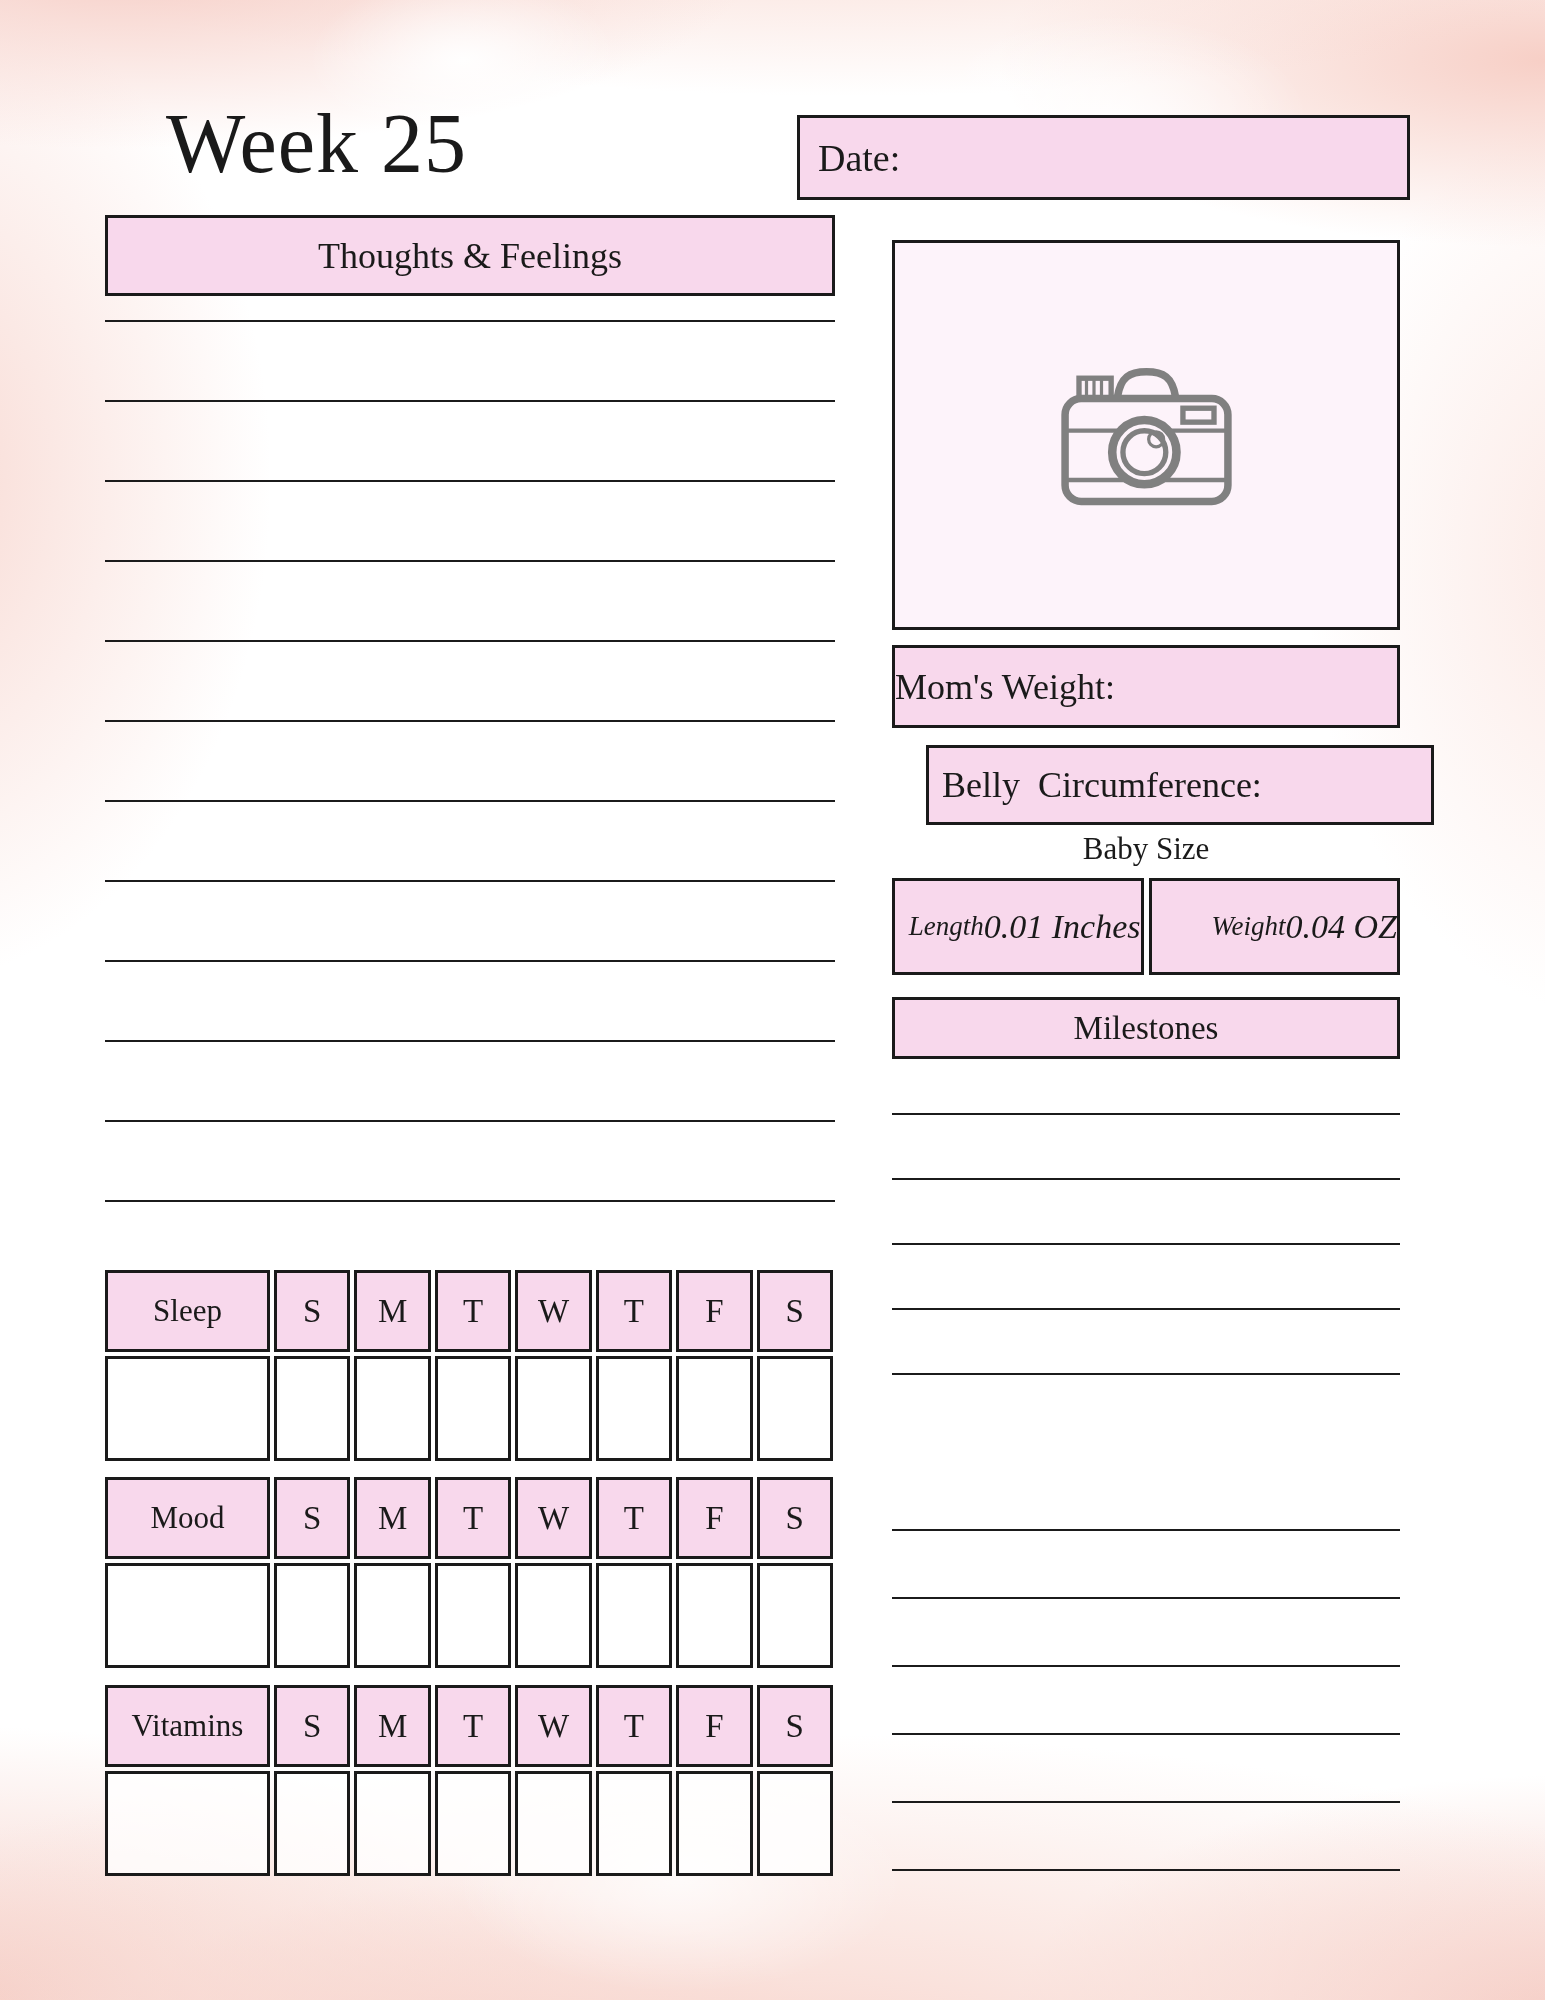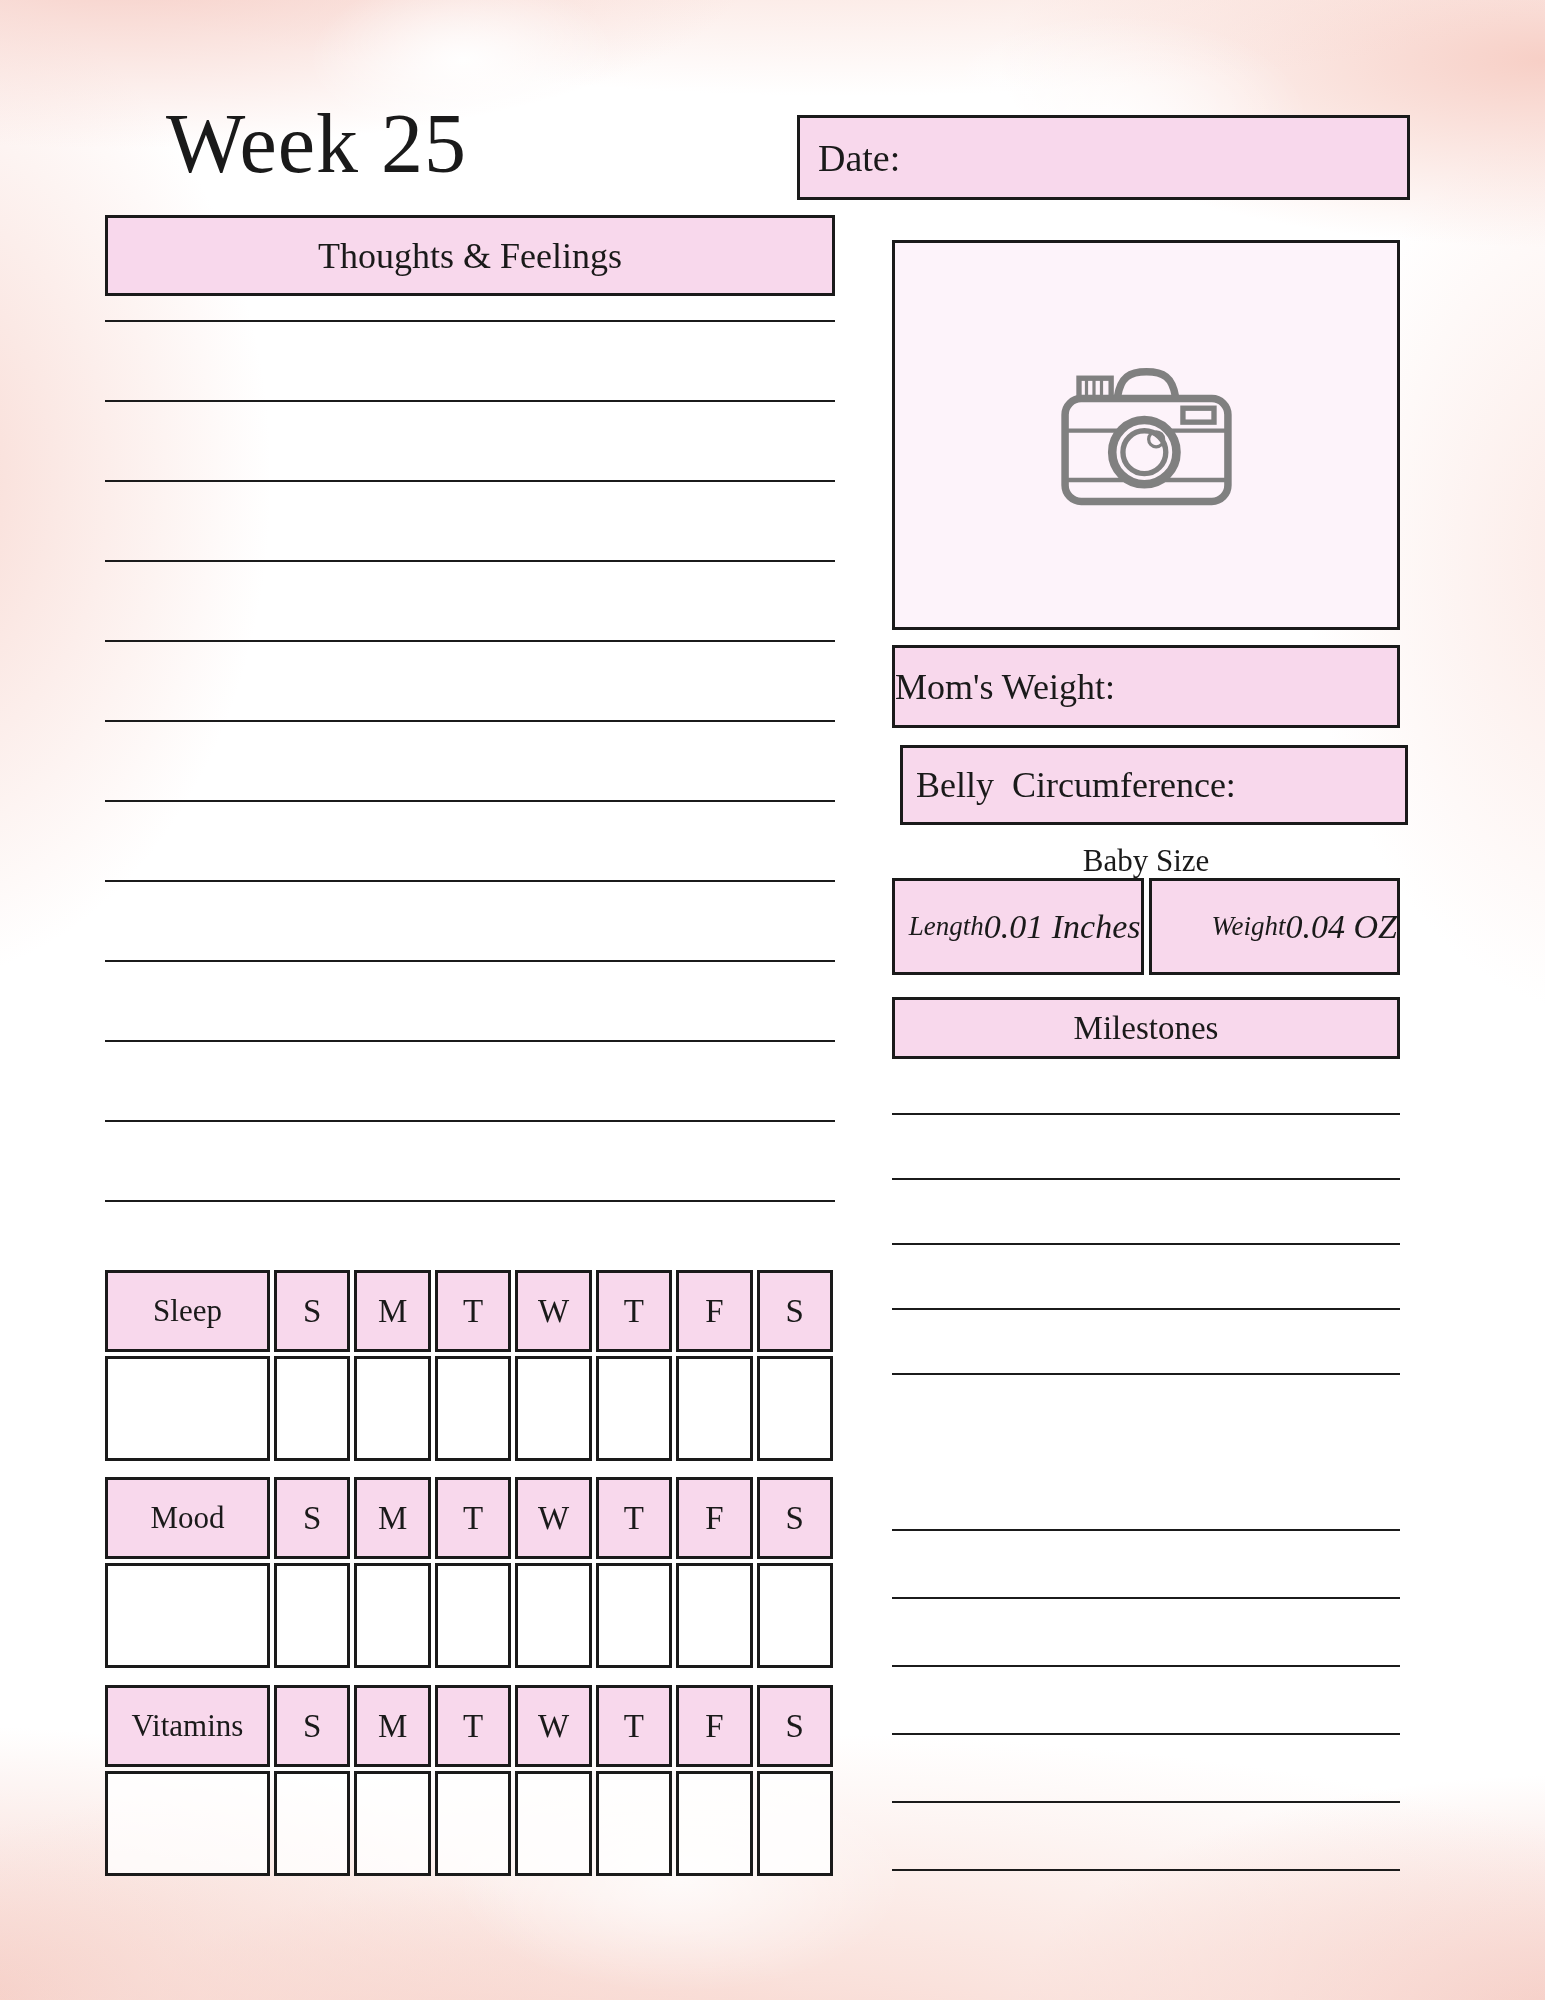--- a/index.html
+++ b/index.html
@@ -33,23 +33,23 @@
   #thoughts-lines{left:105px; top:320px; width:730px;}
   #thoughts-lines .line{margin-bottom:78px;}
 
   .line{height:2px; background:#1b1b1b;}
 
   #date-box{left:797px; top:115px; width:613px; height:85px; font-size:38px; padding-left:18px;}
 
   #photo-box{left:892px; top:240px; width:508px; height:390px; background:#fdf3fa;}
 
   #moms-box {left:892px; top:645px; width:508px; height:83px; font-size:36px; }
-  #belly-box{left:900px; top:745px; width:508px; height:80px; font-size:36px; padding-left:13px; white-space:pre;}
-
-  #baby-size-title{left:892px; top:831px; width:508px; text-align:center; font-size:31px;margin-top:12px;}
+  #belly-box{left:926px; top:745px; width:508px; height:80px; font-size:36px; padding-left:13px; white-space:pre;}
+
+  #baby-size-title{left:892px; top:831px; width:508px; text-align:center; font-size:31px;}
 
   #size-row{left:892px; top:878px; width:508px; height:97px; display:flex; gap:5px;}
   #size-row .size-cell{flex:1; display:flex; flex-direction:row; align-items:center; justify-content:flex-end; line-height:1.15;font-style:italic;}
   .size-label{font-size:27px;}
   .size-value{font-size:34px;}
 
   #milestones-header{left:892px; top:997px; width:508px; height:62px; font-size:33px;}
   #milestones-lines{left:892px; top:1113px; width:508px;}
   #milestones-lines .line{margin-bottom:63px;}
 

